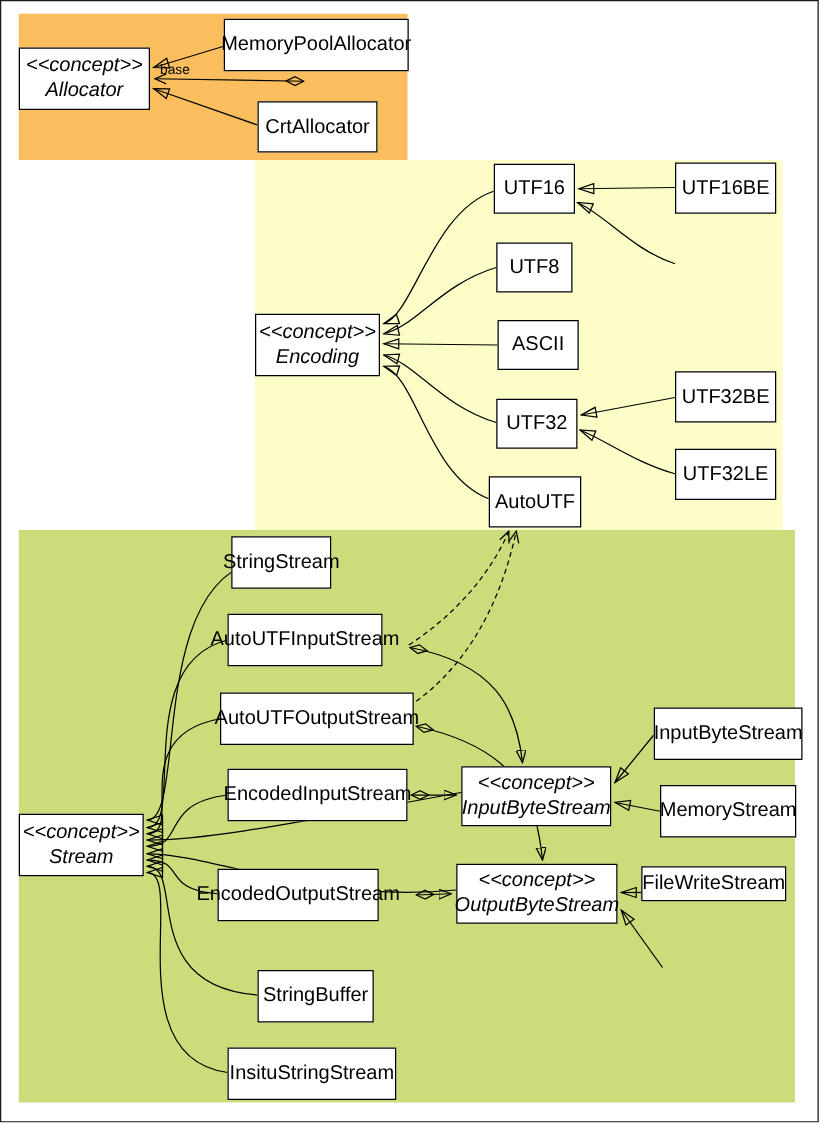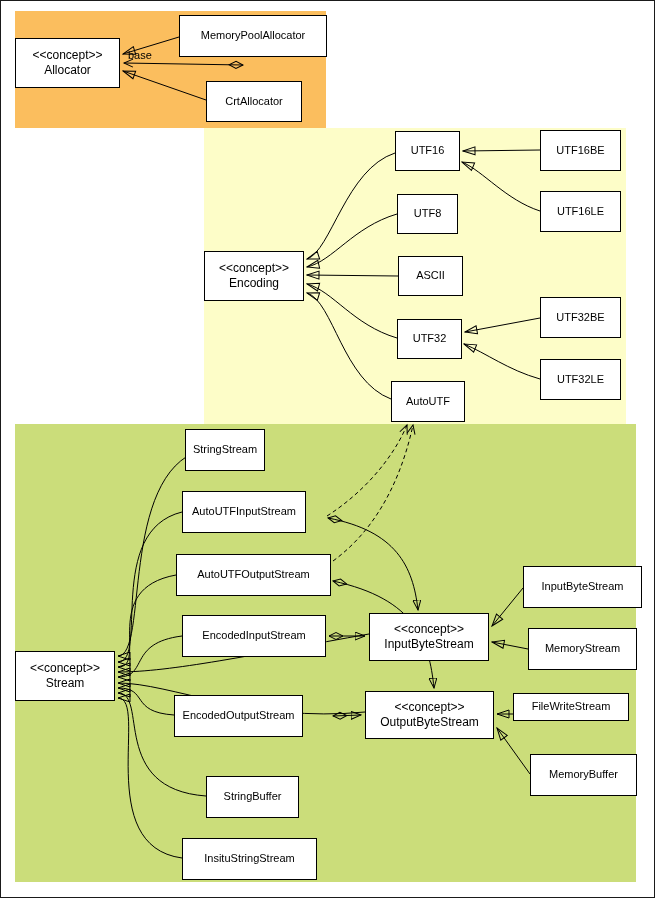--- a/index.html
+++ b/index.html
@@ -19,24 +19,24 @@
   }
   svg.edges path { fill:none; stroke:#000; stroke-width:1; }
   svg.edges path.dashed { stroke-dasharray:4 3; }
   .edge-label { font:11px "Liberation Sans", sans-serif; fill:#000; }
   .node {
     position:absolute; z-index:2;
     background:#fff;
     border:1px solid #000;
     display:flex; flex-direction:column;
     align-items:center; justify-content:center;
-    font-size:11px; line-height:1.25; color:#000;
+    font-size:16px; line-height:1.25; color:#000;
     text-align:center; white-space:nowrap;
   }
-  .node.concept { font-size:12px; }
+  .node.concept { font-size:16px;font-style:italic; }
 </style>
 </head>
 <body>
 
 <div class="canvas">
 
   <div class="region" style="left: 14px; top: 10px; width: 311px; height: 117px; background-color: rgb(251, 190, 94);"></div>
   <div class="region" style="left: 203px; top: 127px; width: 422px; height: 296px; background-color: rgb(253, 253, 200);"></div>
   <div class="region" style="left: 14px; top: 423px; width: 621px; height: 458px; background-color: rgb(203, 221, 122);"></div>
 
@@ -112,23 +112,20 @@
   </div>
   <div class="node" style="left:394px;top:130px;width:65px;height:40px">
     <span>UTF16</span>
   </div>
   <div class="node" style="left:539px;top:129px;width:81px;height:41px">
     <span>UTF16BE</span>
   </div>
   <div class="node" style="left:396px;top:193px;width:61px;height:40px">
     <span>UTF8</span>
   </div>
-  <div class="node" style="left:539px;top:190px;width:81px;height:41px">
-    <span>UTF16LE</span>
-  </div>
   <div class="node" style="left:397px;top:255px;width:65px;height:40px">
     <span>ASCII</span>
   </div>
   <div class="node" style="left:539px;top:296px;width:81px;height:41px">
     <span>UTF32BE</span>
   </div>
   <div class="node" style="left:396px;top:318px;width:65px;height:40px">
     <span>UTF32</span>
   </div>
   <div class="node" style="left:539px;top:358px;width:81px;height:41px">
@@ -173,17 +170,14 @@
   </div>
   <div class="node" style="left:522px;top:565px;width:119px;height:42px">
     <span>InputByteStream</span>
   </div>
   <div class="node" style="left:527px;top:627px;width:109px;height:42px">
     <span>MemoryStream</span>
   </div>
   <div class="node" style="left:512px;top:692px;width:116px;height:28px">
     <span>FileWriteStream</span>
   </div>
-  <div class="node" style="left:529px;top:753px;width:107px;height:42px">
-    <span>MemoryBuffer</span>
-  </div>
 
 </div>
 
 </body></html>

